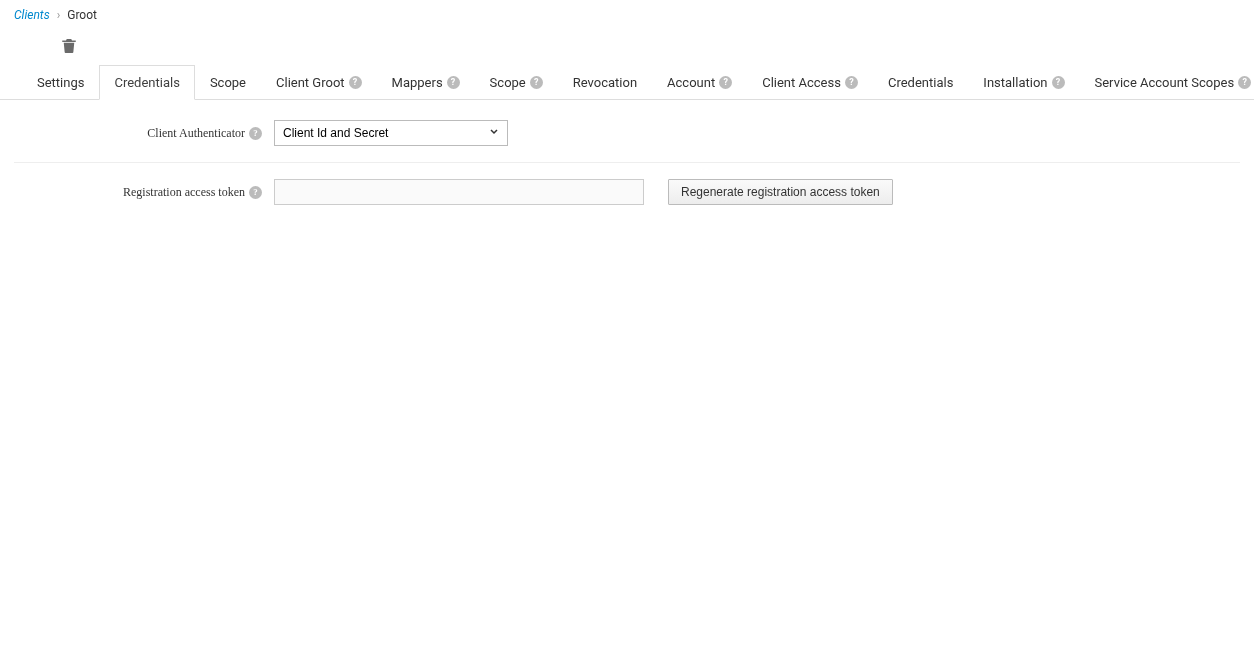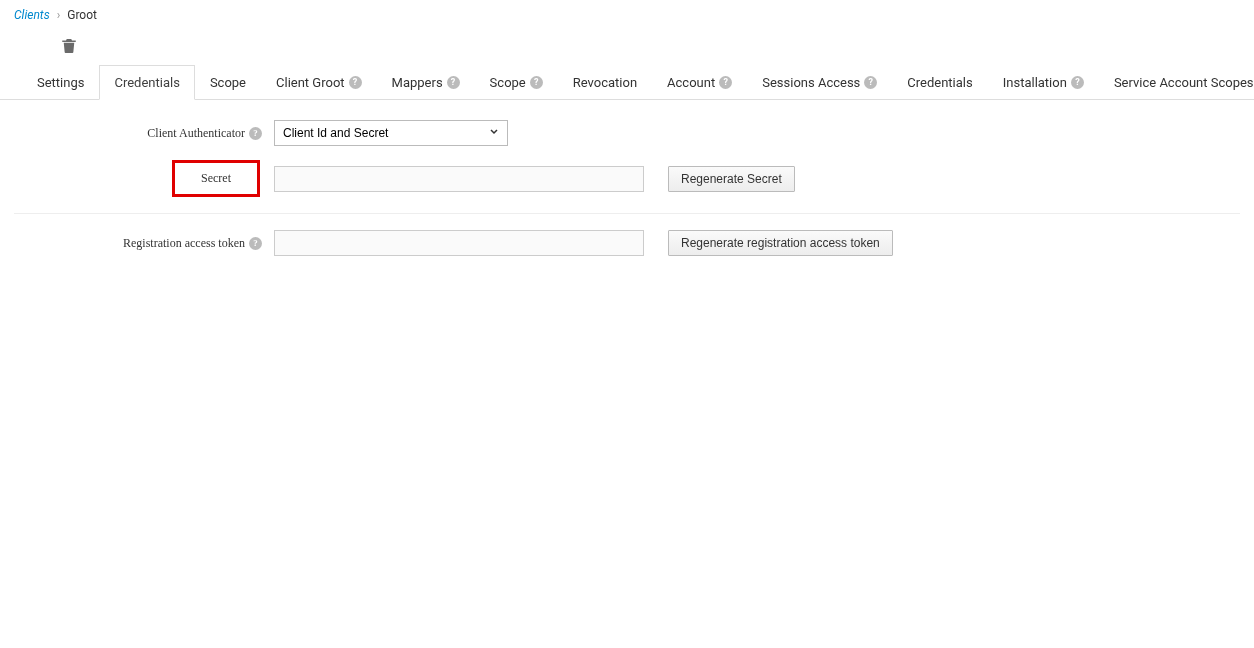--- a/index.html
+++ b/index.html
@@ -194,21 +194,21 @@
       <span class="help-icon">?</span>
     </div>
     <div class="tab">
       <span>Revocation</span>
     </div>
     <div class="tab">
       <span>Account</span>
       <span class="help-icon">?</span>
     </div>
     <div class="tab">
-      <span>Sessions Access</span>
+      <span>Client Access</span>
       <span class="help-icon">?</span>
     </div>
     <div class="tab">
       <span>Credentials</span>
     </div>
     <div class="tab">
       <span>Installation</span>
       <span class="help-icon">?</span>
     </div>
     <div class="tab">
@@ -231,29 +231,20 @@
         </select>
         <span class="select-chevron">
           <svg width="12" height="12" viewBox="0 0 24 24" fill="none" stroke="#333" stroke-width="3">
             <polyline points="6 9 12 15 18 9"></polyline>
           </svg>
         </span>
       </div>
     </div>
   </div>
 
-  <div class="form-row">
-    <div class="form-label-col">
-      <span class="secret-label-hl">Secret</span>
-    </div>
-    <div class="form-field-col">
-      <input type="text" class="text-input" readonly="" value="" style="">
-      <button class="btn">Regenerate Secret</button>
-    </div>
-  </div>
 
   <hr class="divider">
 
   <div class="form-row">
     <div class="form-label-col">
       <span>Registration access token</span>
       <span class="help-icon">?</span>
     </div>
     <div class="form-field-col">
       <input type="text" class="text-input" readonly="" value="" style="">

